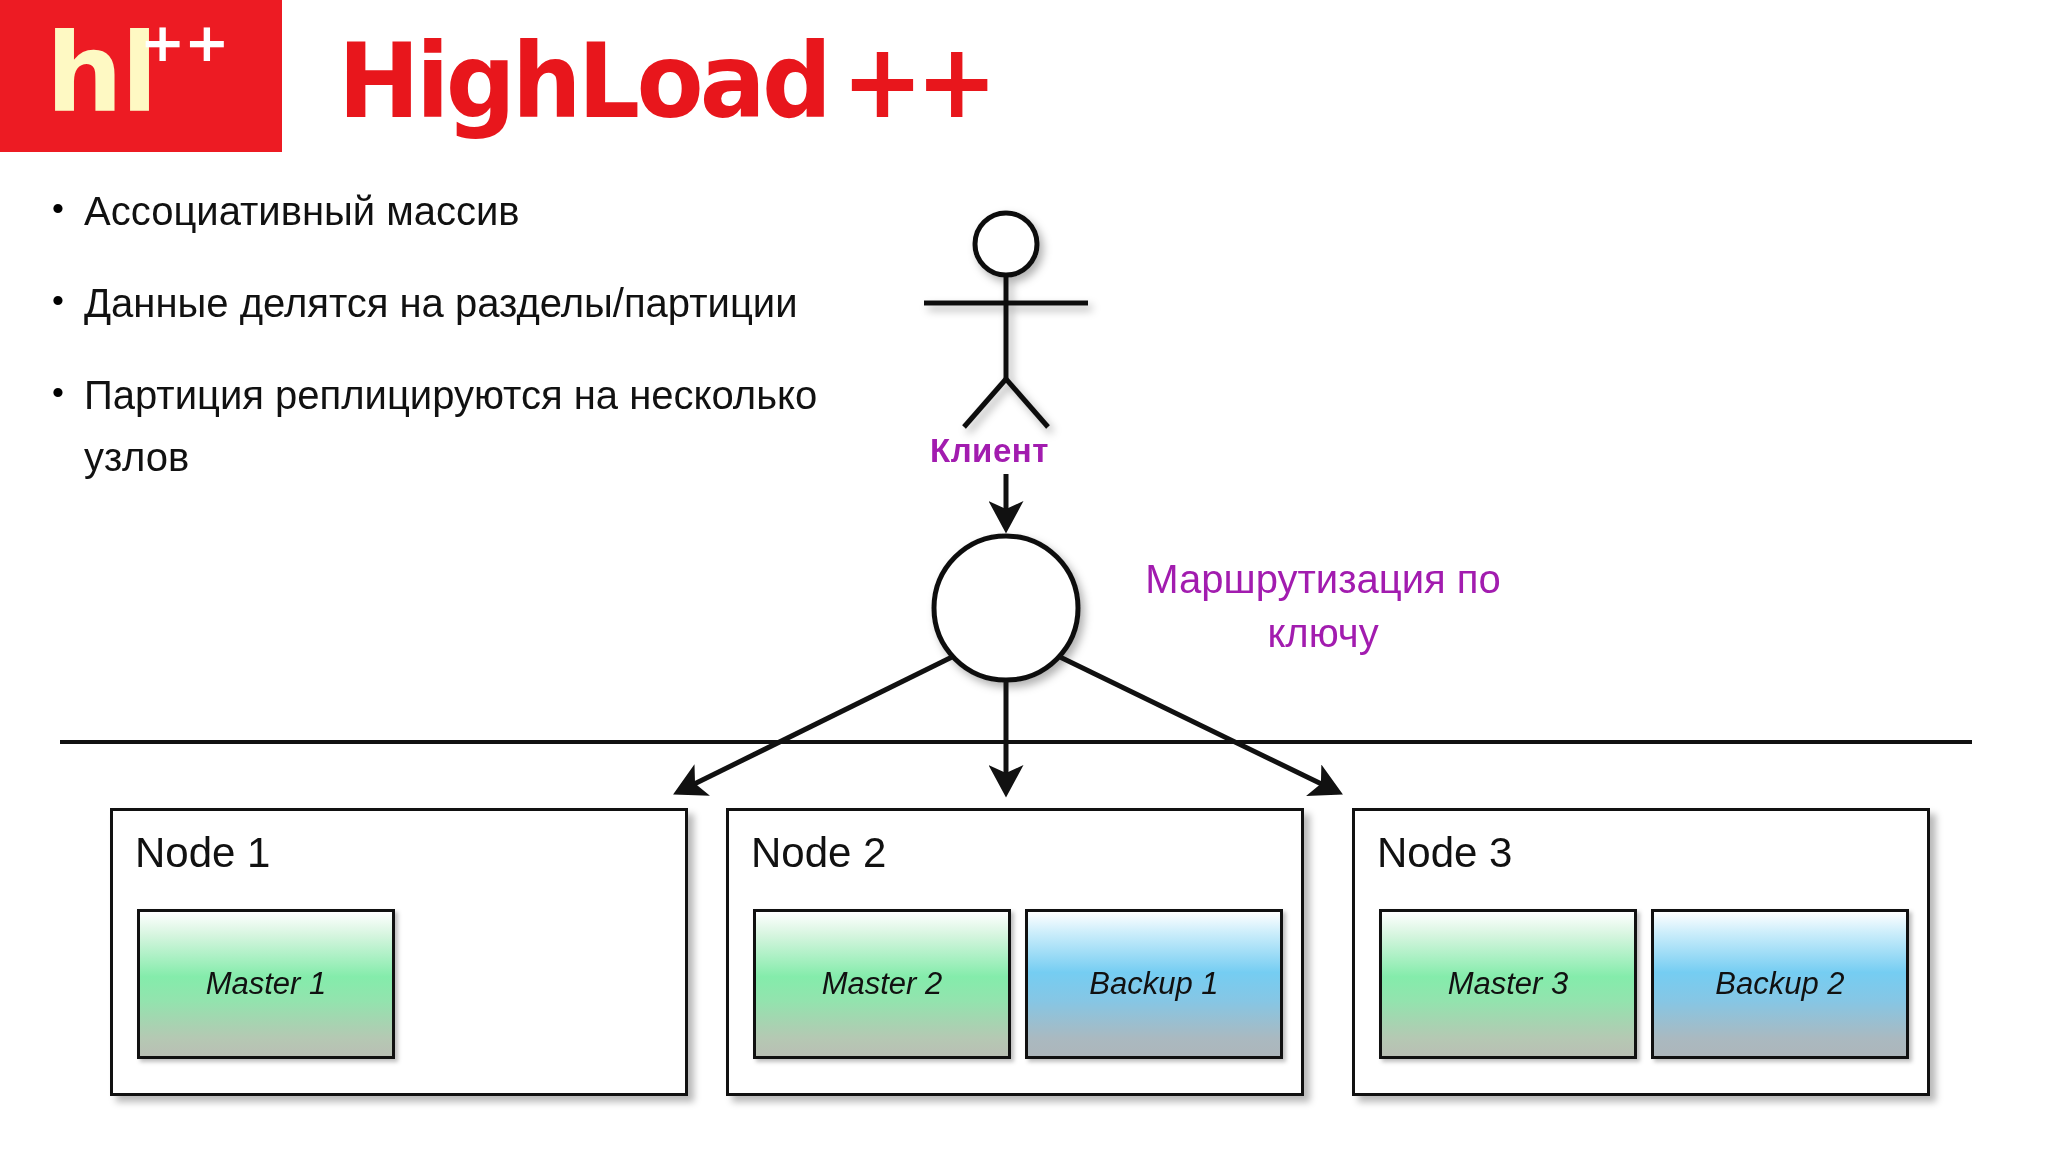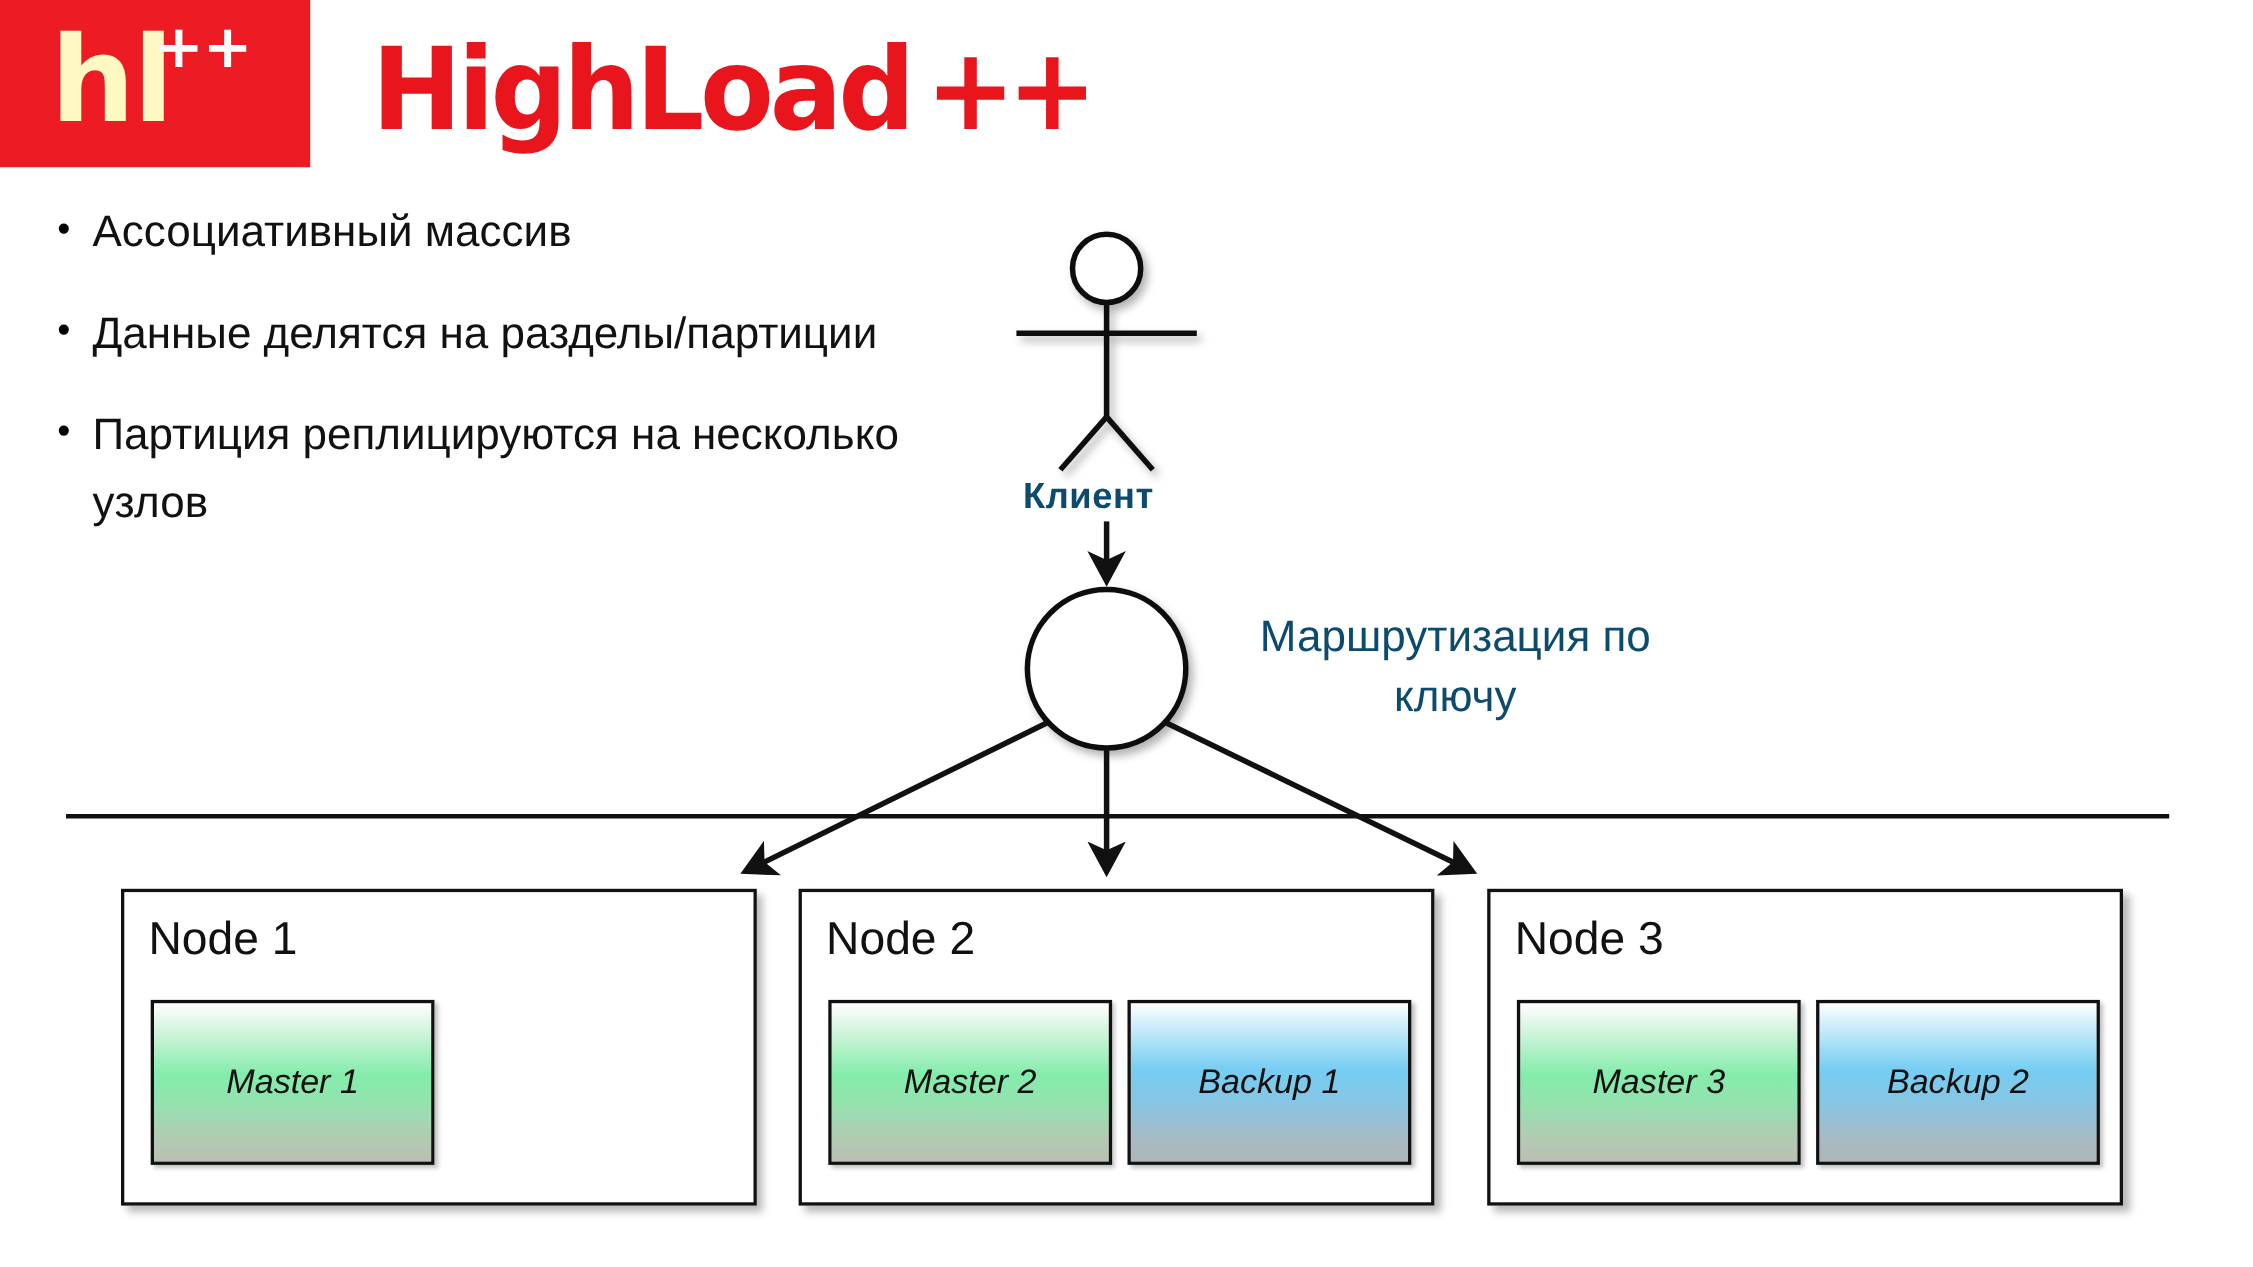--- a/index.html
+++ b/index.html
@@ -91,21 +91,21 @@
   #diagram {
     position: absolute;
     left: 0; top: 0;
     width: 2048px; height: 1152px;
     pointer-events: none;
   }
 
   .dg-label {
     position: absolute;
     font-family: "Liberation Sans", "DejaVu Sans", sans-serif;
-    color: #0c4a6e;
+    color: #a21caf;
     white-space: nowrap;
   }
   #client-label {
     left: 930px; top: 432px;
     font-size: 33px;
     font-weight: 700;
     letter-spacing: 0.5px;
   }
   #routing-label {
     left: 1128px; top: 552px;

